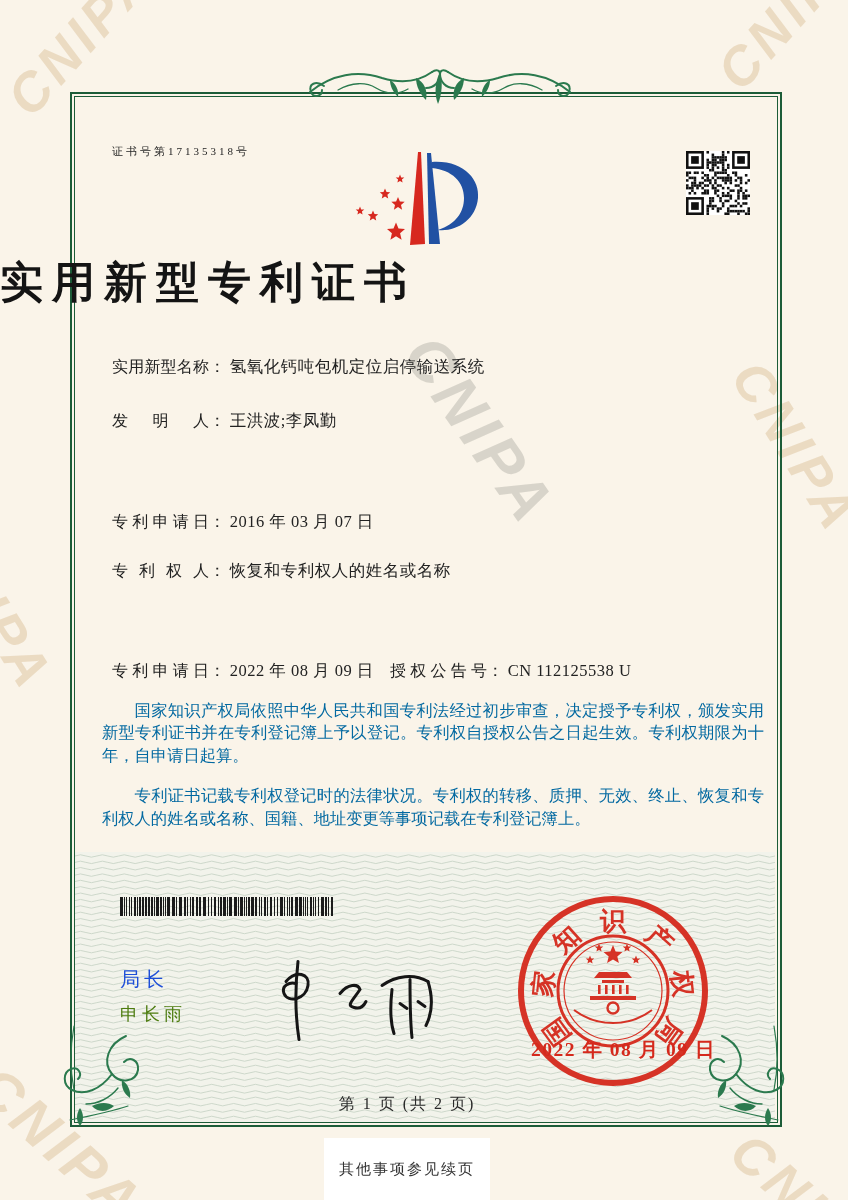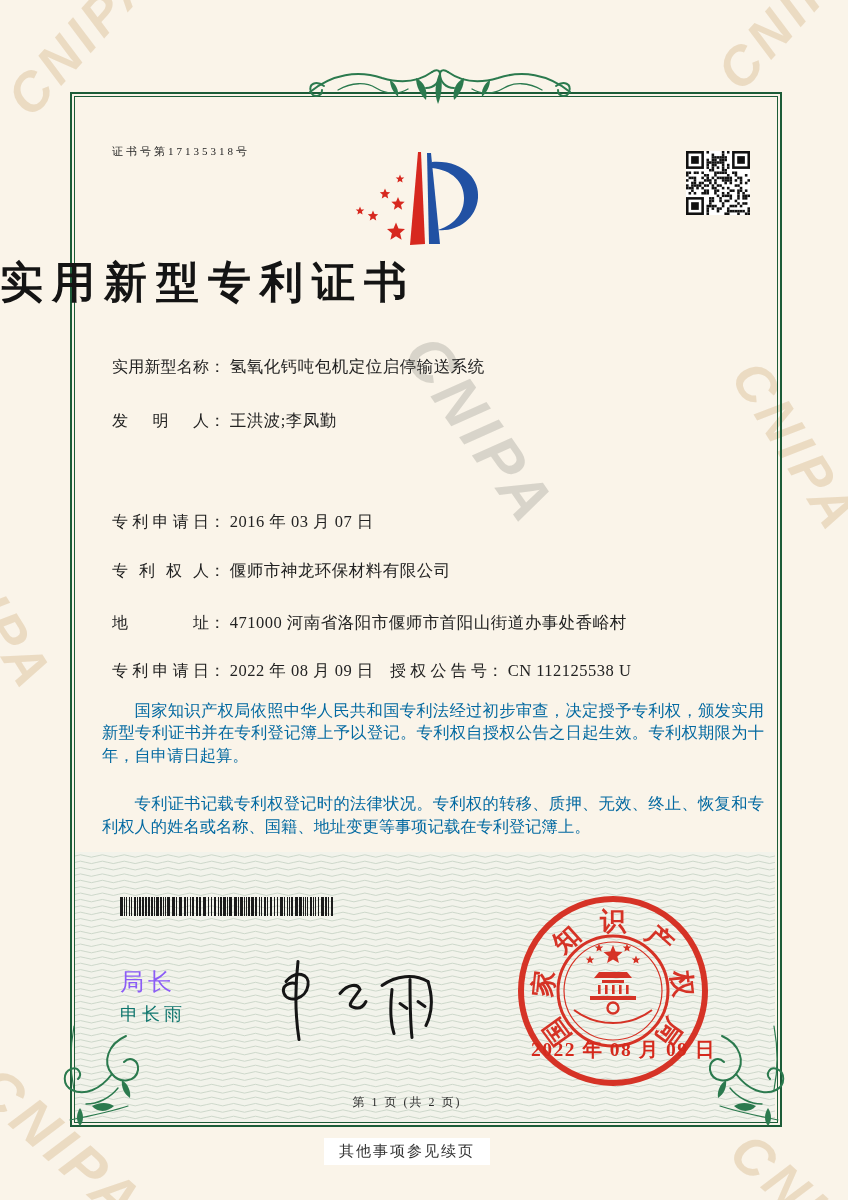--- a/index.html
+++ b/index.html
@@ -26,34 +26,34 @@
   .frow{position:absolute;left:112px;width:660px;height:26px;font-size:16.5px;white-space:nowrap;}
   .flabel{display:inline-block;width:97px;text-align:justify;text-align-last:justify;
           text-justify:inter-character;font-size:16px;vertical-align:baseline;color:#222;}
   .fcolon{color:#222;}
   .fvalue{letter-spacing:.5px;color:#222;white-space:nowrap;}
   .pair2{position:absolute;left:278px;top:0;white-space:nowrap;}
   
   .paras{position:absolute;left:102px;top:700px;width:662px;font-size:16.3px;line-height:1.38;
          text-align:justify;color:#0369a1;}
   .paras p{margin:0;text-indent:2em;}
-  .paras p + p{margin-top:26px;}
+  .paras p + p{margin-top:18px;}
   
   .barcode{position:absolute;left:120px;top:897px;width:216px;height:19px;}
-  .dtitle{position:absolute;left:120px;top:966px;font-size:24px;letter-spacing:4px;color:#8b5cf6;}
-  .dname{position:absolute;left:120px;top:1002px;font-size:18px;letter-spacing:4px;color:#0f766e;}
+  .dtitle{position:absolute;left:120px;top:966px;font-size:20px;letter-spacing:4px;color:#1d4ed8;}
+  .dname{position:absolute;left:120px;top:1002px;font-size:18px;letter-spacing:4px;color:#4d7c0f;}
   .sig{position:absolute;left:252px;top:950px;width:190px;height:95px;}
   .seal{position:absolute;left:514px;top:892px;width:198px;height:198px;opacity:.95;}
   .sealchar{font:700 26px "Liberation Serif","DejaVu Serif",serif;fill:#d5291c;}
   .seal-date{position:absolute;left:531px;top:1036px;font-size:19.5px;font-weight:700;
              color:#d5291c;letter-spacing:1.5px;white-space:nowrap;}
   .pageinfo{position:absolute;left:407px;top:1094px;transform:translateX(-50%);
-            font-size:12px;letter-spacing:2px;color:#2a2a2a;white-space:nowrap;font-family:Liberation Serif, serif;}
+            font-size:16px;letter-spacing:2px;color:#2a2a2a;white-space:nowrap;font-family:Liberation Serif, serif;}
   .note{position:absolute;left:407px;top:1138px;transform:translateX(-50%);
-        background:#ffffff;padding:4px 15px;font-size:15px;letter-spacing:2px;color:#333;white-space:nowrap;}
+        background:#ffffff;padding:22px 15px;font-size:15px;letter-spacing:2px;color:#333;white-space:nowrap;}
   
   .orn-top{position:absolute;left:304px;top:62px;width:272px;height:54px;}
   .orn-corner{position:absolute;top:1018px;width:96px;height:118px;}
   .orn-l{left:58px;}
   .orn-r{left:694px;transform:scaleX(-1);}
 </style>
 </head>
 <body>
 
 <div class="page">
@@ -380,25 +380,21 @@
   <div class="frow" style="top:410px">
     <span class="flabel">发明人</span><span class="fcolon">：</span>
     <span class="fvalue">王洪波;李凤勤</span>
   </div>
   <div class="frow" style="top:511px">
     <span class="flabel">专利申请日</span><span class="fcolon">：</span>
     <span class="fvalue">2016 年 03 月 07 日</span>
   </div>
   <div class="frow" style="top:560px">
     <span class="flabel">专利权人</span><span class="fcolon">：</span>
-    <span class="fvalue">偃师市神龙环保材料有限公司</span>
-  </div>
-  <div class="frow" style="top:612px">
-    <span class="flabel">地址</span><span class="fcolon">：</span>
-    <span class="fvalue">471000 河南省洛阳市偃师市首阳山街道办事处香峪村</span>
+    <span class="fvalue">恢复和专利权人的姓名或名称</span>
   </div>
   <div class="frow" style="top:660px">
     <span class="flabel">专利申请日</span><span class="fcolon">：</span>
     <span class="fvalue">2022 年 08 月 09 日</span>
     <span class="pair2">
       <span class="flabel">授权公告号</span><span class="fcolon">：</span>
       <span class="fvalue">CN 112125538 U</span>
     </span>
   </div>
 

